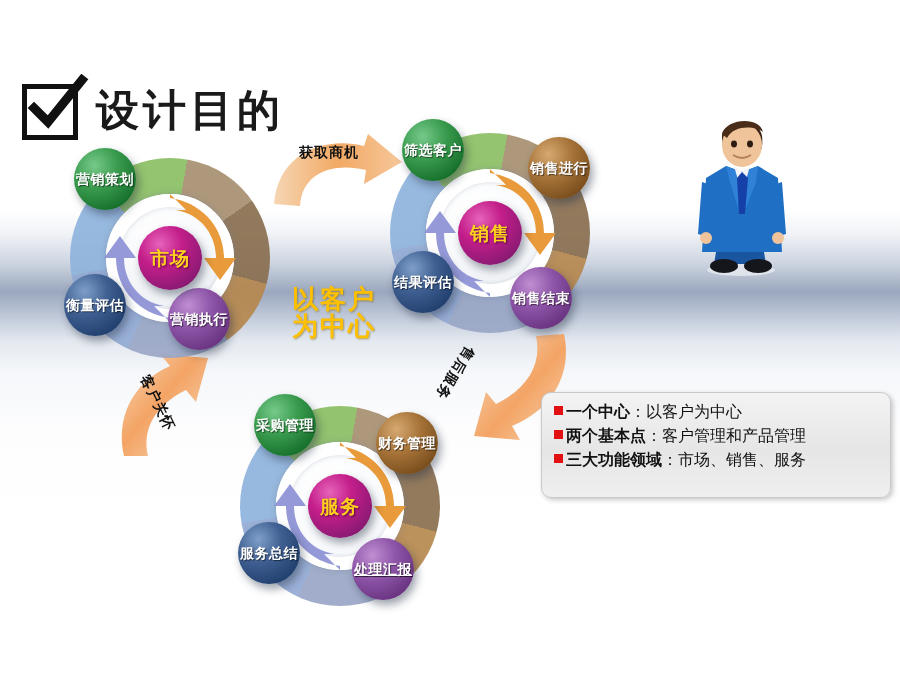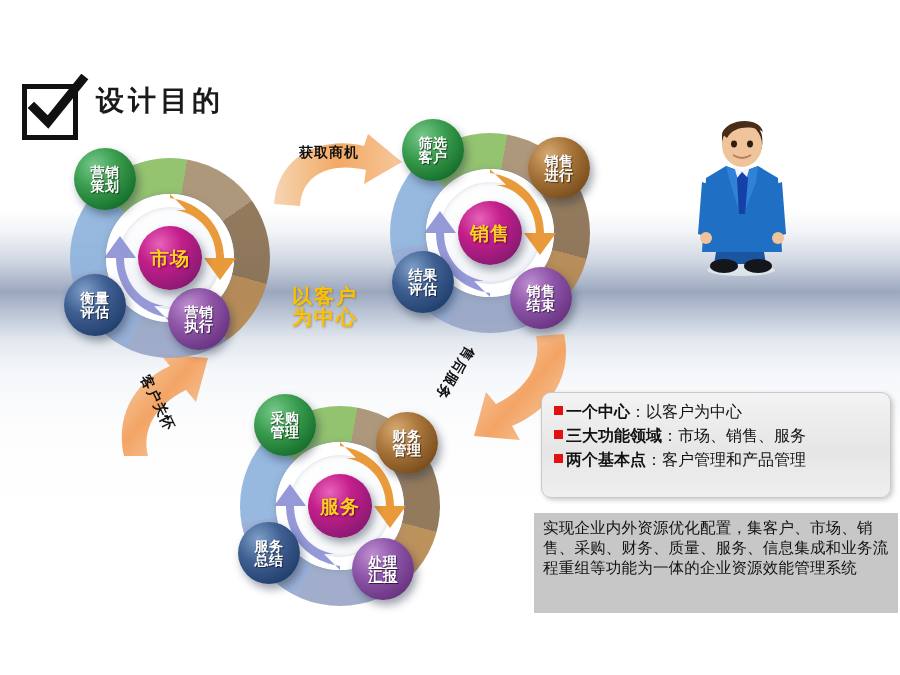--- a/index.html
+++ b/index.html
@@ -27,21 +27,21 @@
   .chk-box{
     position:absolute;left:22px;top:84px;width:56px;height:56px;
     border:5px solid #111;box-sizing:border-box;background:#fff;
   }
   .chk-mark{
     position:absolute;left:24px;top:74px;width:66px;height:66px;
     pointer-events:none;
   }
   .title{
     position:absolute;left:96px;top:82px;
-    font-size:28px;font-weight:bold;color:#1a1a1a;letter-spacing:4px;
+    font-size:43px;font-weight:bold;color:#1a1a1a;letter-spacing:4px;
     font-family:Liberation Serif, serif;
   }
 
   
   .cycle{position:absolute;width:236px;height:236px;}
   .donut{
     position:absolute;left:18px;top:18px;width:200px;height:200px;border-radius:50%;
     background:
       conic-gradient(from -45deg,
         #8bbf63 0deg 55deg,
@@ -60,21 +60,21 @@
   }
   .ring{
     position:absolute;left:54px;top:54px;width:128px;height:128px;border-radius:50%;
     border:13px solid #ffffff;box-sizing:border-box;
     box-shadow:0 0 6px rgba(120,130,150,.45), inset 0 0 5px rgba(140,150,170,.35);
   }
   .arrow-in{position:absolute;left:48px;top:48px;width:140px;height:140px;}
 
   .sph{
     position:absolute;border-radius:50%;
-    display:flex;flex-direction:column;align-items:center;justify-content:center;
+    display:flex;flex-direction:row;align-items:center;justify-content:center;
     color:#fff;font-weight:bold;font-size:14px;line-height:1.0;
     text-align:center;letter-spacing:.5px;
     box-shadow:3px 5px 8px rgba(40,50,70,.45);
     font-family:"DejaVu Sans","Liberation Sans",sans-serif;
   }
   .sph span{display:block;text-shadow:1px 1px 1px rgba(0,0,0,.55);}
   .sph.big{width:62px;height:62px;}
   .sph.green  {background:radial-gradient(circle at 33% 28%, #76c98a 0%, #3a9c4e 38%, #16702c 78%, #0b4a1c 100%);}
   .sph.brown  {background:radial-gradient(circle at 33% 28%, #d6a971 0%, #a8753a 38%, #7a4e1d 78%, #4e3010 100%);}
   .sph.blue   {background:radial-gradient(circle at 33% 28%, #7f9fc9 0%, #3f5f92 38%, #22406e 78%, #12274a 100%);text-align:right;}
@@ -90,21 +90,21 @@
   .conn{position:absolute;}
   .conn-label{
     position:absolute;font-weight:bold;color:#111;font-size:14px;
     white-space:nowrap;letter-spacing:1px;
     font-family:"DejaVu Sans","Liberation Sans",sans-serif;
   }
 
   
   .slogan{
     position:absolute;left:292px;top:286px;
-    font-size:20px;font-weight:bold;line-height:1.05;letter-spacing:2px;
+    font-size:26px;font-weight:bold;line-height:1.05;letter-spacing:2px;
     color:#ffc000;text-shadow:1px 1px 2px rgba(120,90,0,.5);
     font-family:"DejaVu Sans","Liberation Sans",sans-serif;
   }
 
   
   .panel-main{
     position:absolute;left:541px;top:392px;width:350px;height:106px;
     background:linear-gradient(to bottom,#f3f3f3,#e6e6e6 55%,#efefef);
     border:1px solid #c9c9c9;border-radius:10px;
     box-shadow:2px 2px 5px rgba(0,0,0,.22);
@@ -283,25 +283,24 @@
   </svg>
 
   <div class="panel-main">
     <div class="bullet-row">
       <span class="bsq"></span>
       <span class="b-strong">一个中心</span>
       <span>：以客户为中心</span>
     </div>
     <div class="bullet-row">
       <span class="bsq"></span>
+      <span class="b-strong">两个基本点</span>
+      <span>：客户管理和产品管理</span>
+    </div>
+    <div class="bullet-row">
+      <span class="bsq"></span>
       <span class="b-strong">三大功能领域</span>
       <span>：市场、销售、服务</span>
     </div>
-    <div class="bullet-row">
-      <span class="bsq"></span>
-      <span class="b-strong">两个基本点</span>
-      <span>：客户管理和产品管理</span>
-    </div>
-  </div>
-
-  <div class="panel-sub">实现企业内外资源优化配置，集客户、市场、销售、采购、财务、质量、服务、信息集成和业务流程重组等功能为一体的企业资源效能管理系统</div>
+  </div>
+
 
 </div>
 
 </body></html>

